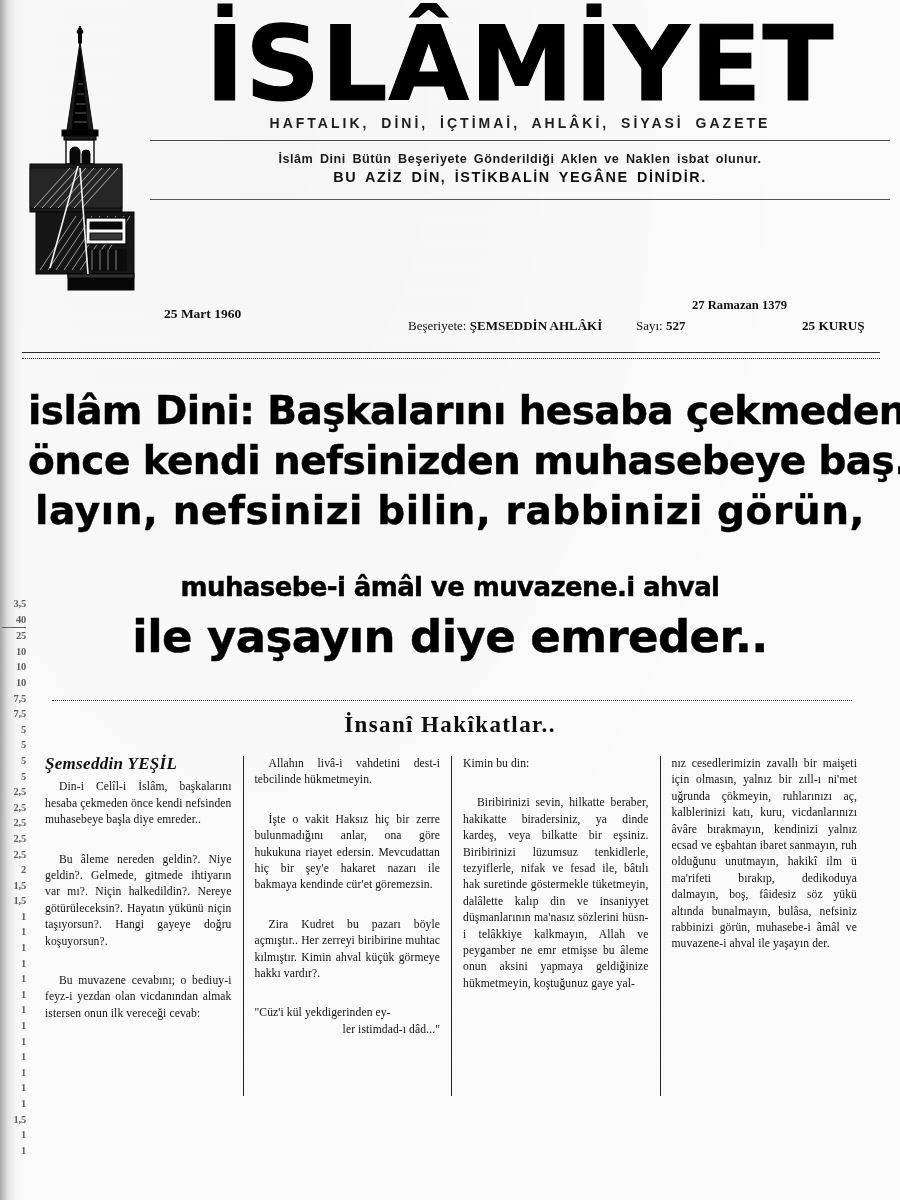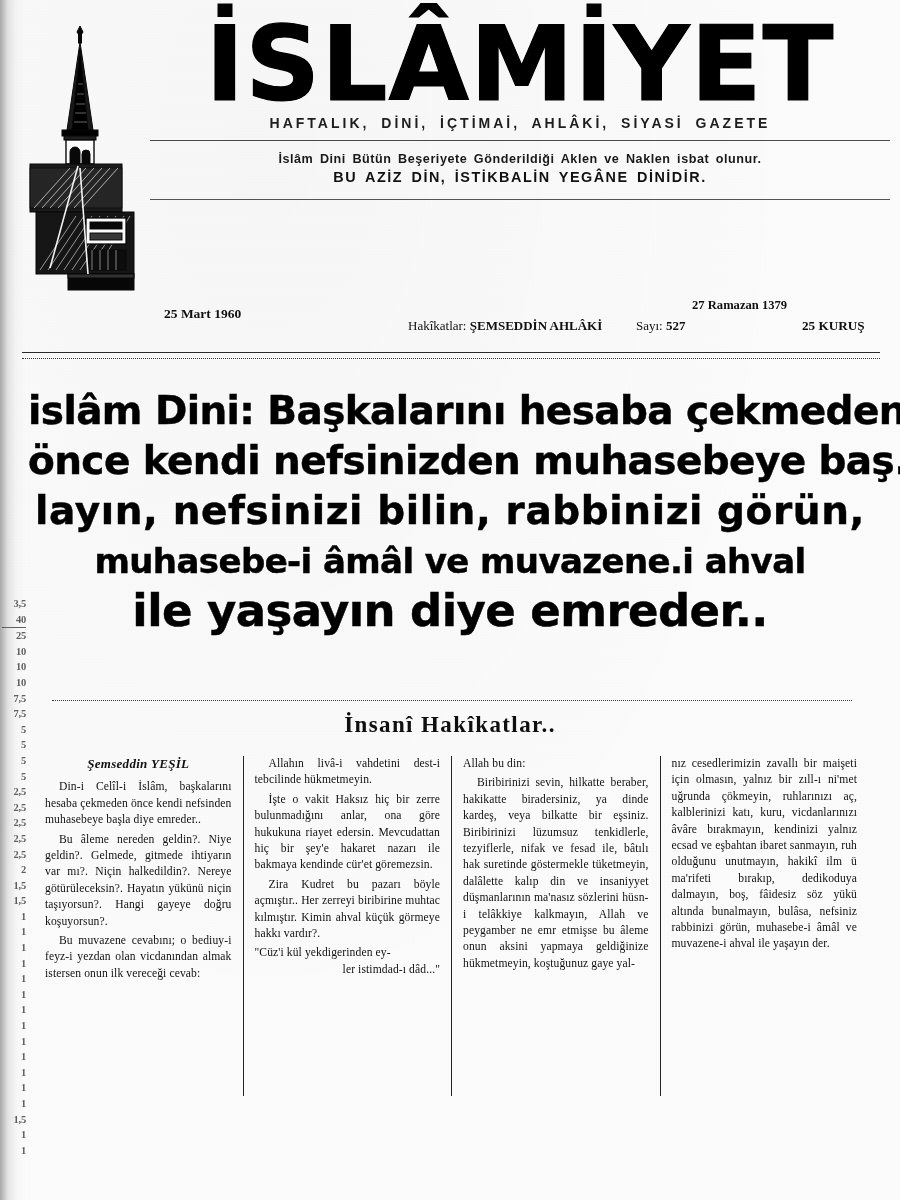--- a/index.html
+++ b/index.html
@@ -186,21 +186,21 @@
     font-size: 40px;
     line-height: 50px;
     letter-spacing: -0.6px;
     color: #090909;
     white-space: nowrap;
     -webkit-text-stroke: 0.45px #090909;
   }
   #headline .hl.l1 { font-size: 39px; }
   #headline .hl.l2 { font-size: 39px; }
   #headline .hl.l3 { font-size: 39px; letter-spacing: 0.6px; }
-  #headline .hl.l4 { font-size: 34px; }
+  #headline .hl.l4 { font-size: 26px; margin-top: 26px; }
   #headline .hl.l5 { font-size: 45px; }
 
   .headline-bottom-rule {
     position: absolute;
     left: 52px;
     top: 700px;
     width: 800px;
     border-top: 1.2px dotted #3a3a3a;
   }
 
@@ -235,27 +235,27 @@
     box-sizing: border-box;
     font-family: "Liberation Serif", serif;
     font-size: 11.6px;
     line-height: 16.4px;
     text-align: justify;
     color: #111;
     letter-spacing: .1px;
   }
   .col + .col { border-left: 1.1px solid #262626; }
   .col p { margin: 0 0 0 0; text-indent: 14px; }
-  .col p + p { margin-top: 3px; }
+  .col p + p { margin-top: 23px; }
   .col p.noindent { text-indent: 0; }
   .byline {
-    text-align: center;
+    text-align: left;
     font-style: italic;
     font-weight: 700;
-    font-size: 13px;
+    font-size: 17px;
     letter-spacing: .3px;
     margin-bottom: 7px;
     text-indent: 0 !important;
   }
   .quote-tail {
     display: block;
     text-align: right;
     text-indent: 0;
   }
 
@@ -364,21 +364,21 @@
       <div class="paper-kicker">HAFTALIK,  DİNİ,  İÇTİMAİ,  AHLÂKİ,  SİYASİ  GAZETE</div>
       <div class="rule-thin"></div>
       <div class="motto-1">İslâm Dini Bütün Beşeriyete Gönderildiği Aklen ve Naklen isbat olunur.</div>
       <div class="motto-2">BU AZİZ DİN, İSTİKBALİN YEGÂNE DİNİDİR.</div>
       <div class="rule-thin2"></div>
     </div>
 
     <div class="issue-line">
       <div class="ils il-date">25 Mart 1960</div>
       <div class="ils il-writer">
-        <span class="lbl">Hakîkatlar:</span>
+        <span class="lbl">Beşeriyete:</span>
         <span>ŞEMSEDDİN AHLÂKİ</span>
       </div>
       <div class="ils il-hijri">27 Ramazan 1379</div>
       <div class="ils il-sayi">
         <span class="lbl">Sayı:</span>
         <span>527</span>
       </div>
       <div class="ils il-price">25 KURUŞ</div>
     </div>
 
@@ -408,21 +408,21 @@
     </div>
 
     <div class="col">
       <p>Allahın livâ-i vahdetini dest-i tebcilinde hükmetmeyin.</p>
       <p>İşte o vakit Haksız hiç bir zerre bulunmadığını anlar, ona göre hukukuna riayet edersin. Mevcudattan hiç bir şey'e hakaret nazarı ile bakmaya kendinde cür'et göremezsin.</p>
       <p>Zira Kudret bu pazarı böyle açmıştır.. Her zerreyi biribirine muhtac kılmıştır. Kimin ahval küçük görmeye hakkı vardır?.</p>
       <p class="noindent"><span>"Cüz'i kül yekdigerinden ey-</span><span class="quote-tail">ler istimdad-ı dâd..."</span></p>
     </div>
 
     <div class="col">
-      <p class="noindent">Allah bu din:</p>
+      <p class="noindent">Kimin bu din:</p>
       <p>Biribirinizi sevin, hilkatte beraber, hakikatte biradersiniz, ya dinde kardeş, veya bilkatte bir eşsiniz. Biribirinizi lüzumsuz tenkidlerle, tezyiflerle, nifak ve fesad ile, bâtılı hak suretinde göstermekle tüketmeyin, dalâlette kalıp din ve insaniyyet düşmanlarının ma'nasız sözlerini hüsn-i telâkkiye kalkmayın, Allah ve peygamber ne emr etmişse bu âleme onun aksini yapmaya geldiğinize hükmetmeyin, koştuğunuz gaye yal-</p>
     </div>
 
     <div class="col">
       <p class="noindent">nız cesedlerimizin zavallı bir maişeti için olmasın, yalnız bir zıll-ı ni'met uğrunda çökmeyin, ruhlarınızı aç, kalblerinizi katı, kuru, vicdanlarınızı âvâre bırakmayın, kendinizi yalnız ecsad ve eşbahtan ibaret sanmayın, ruh olduğunu unutmayın, hakikî ilm ü ma'rifeti bırakıp, dedikoduya dalmayın, boş, fâidesiz söz yükü altında bunalmayın, bulâsa, nefsiniz rabbinizi görün, muhasebe-i âmâl ve muvazene-i ahval ile yaşayın der.</p>
     </div>
 
   </div>
 
   <div class="scan-noise"></div>

